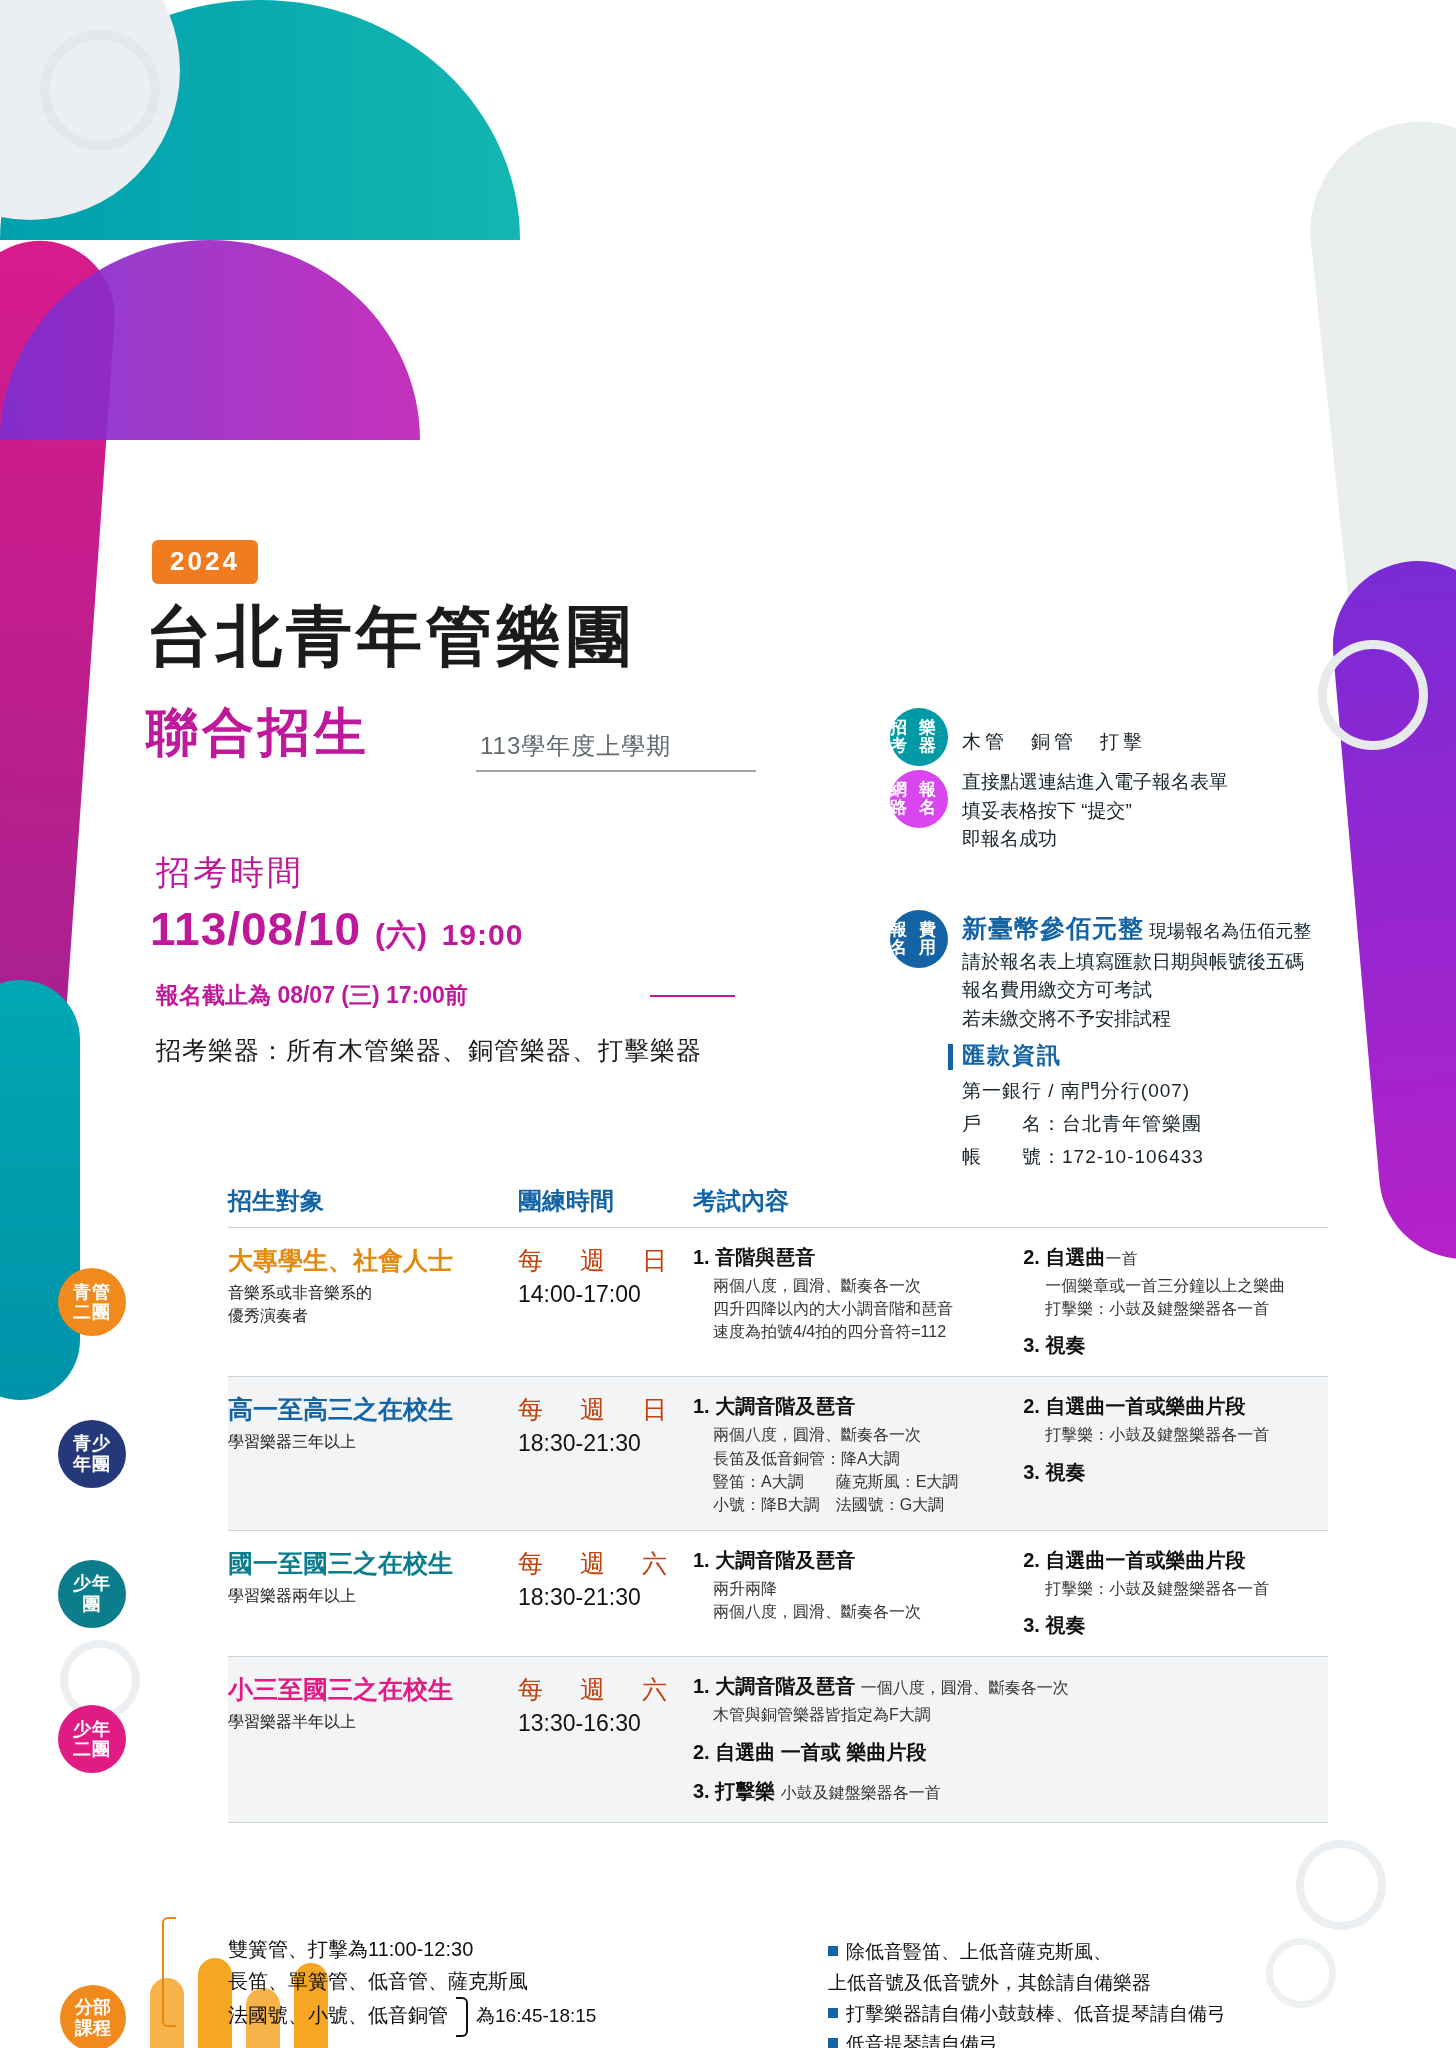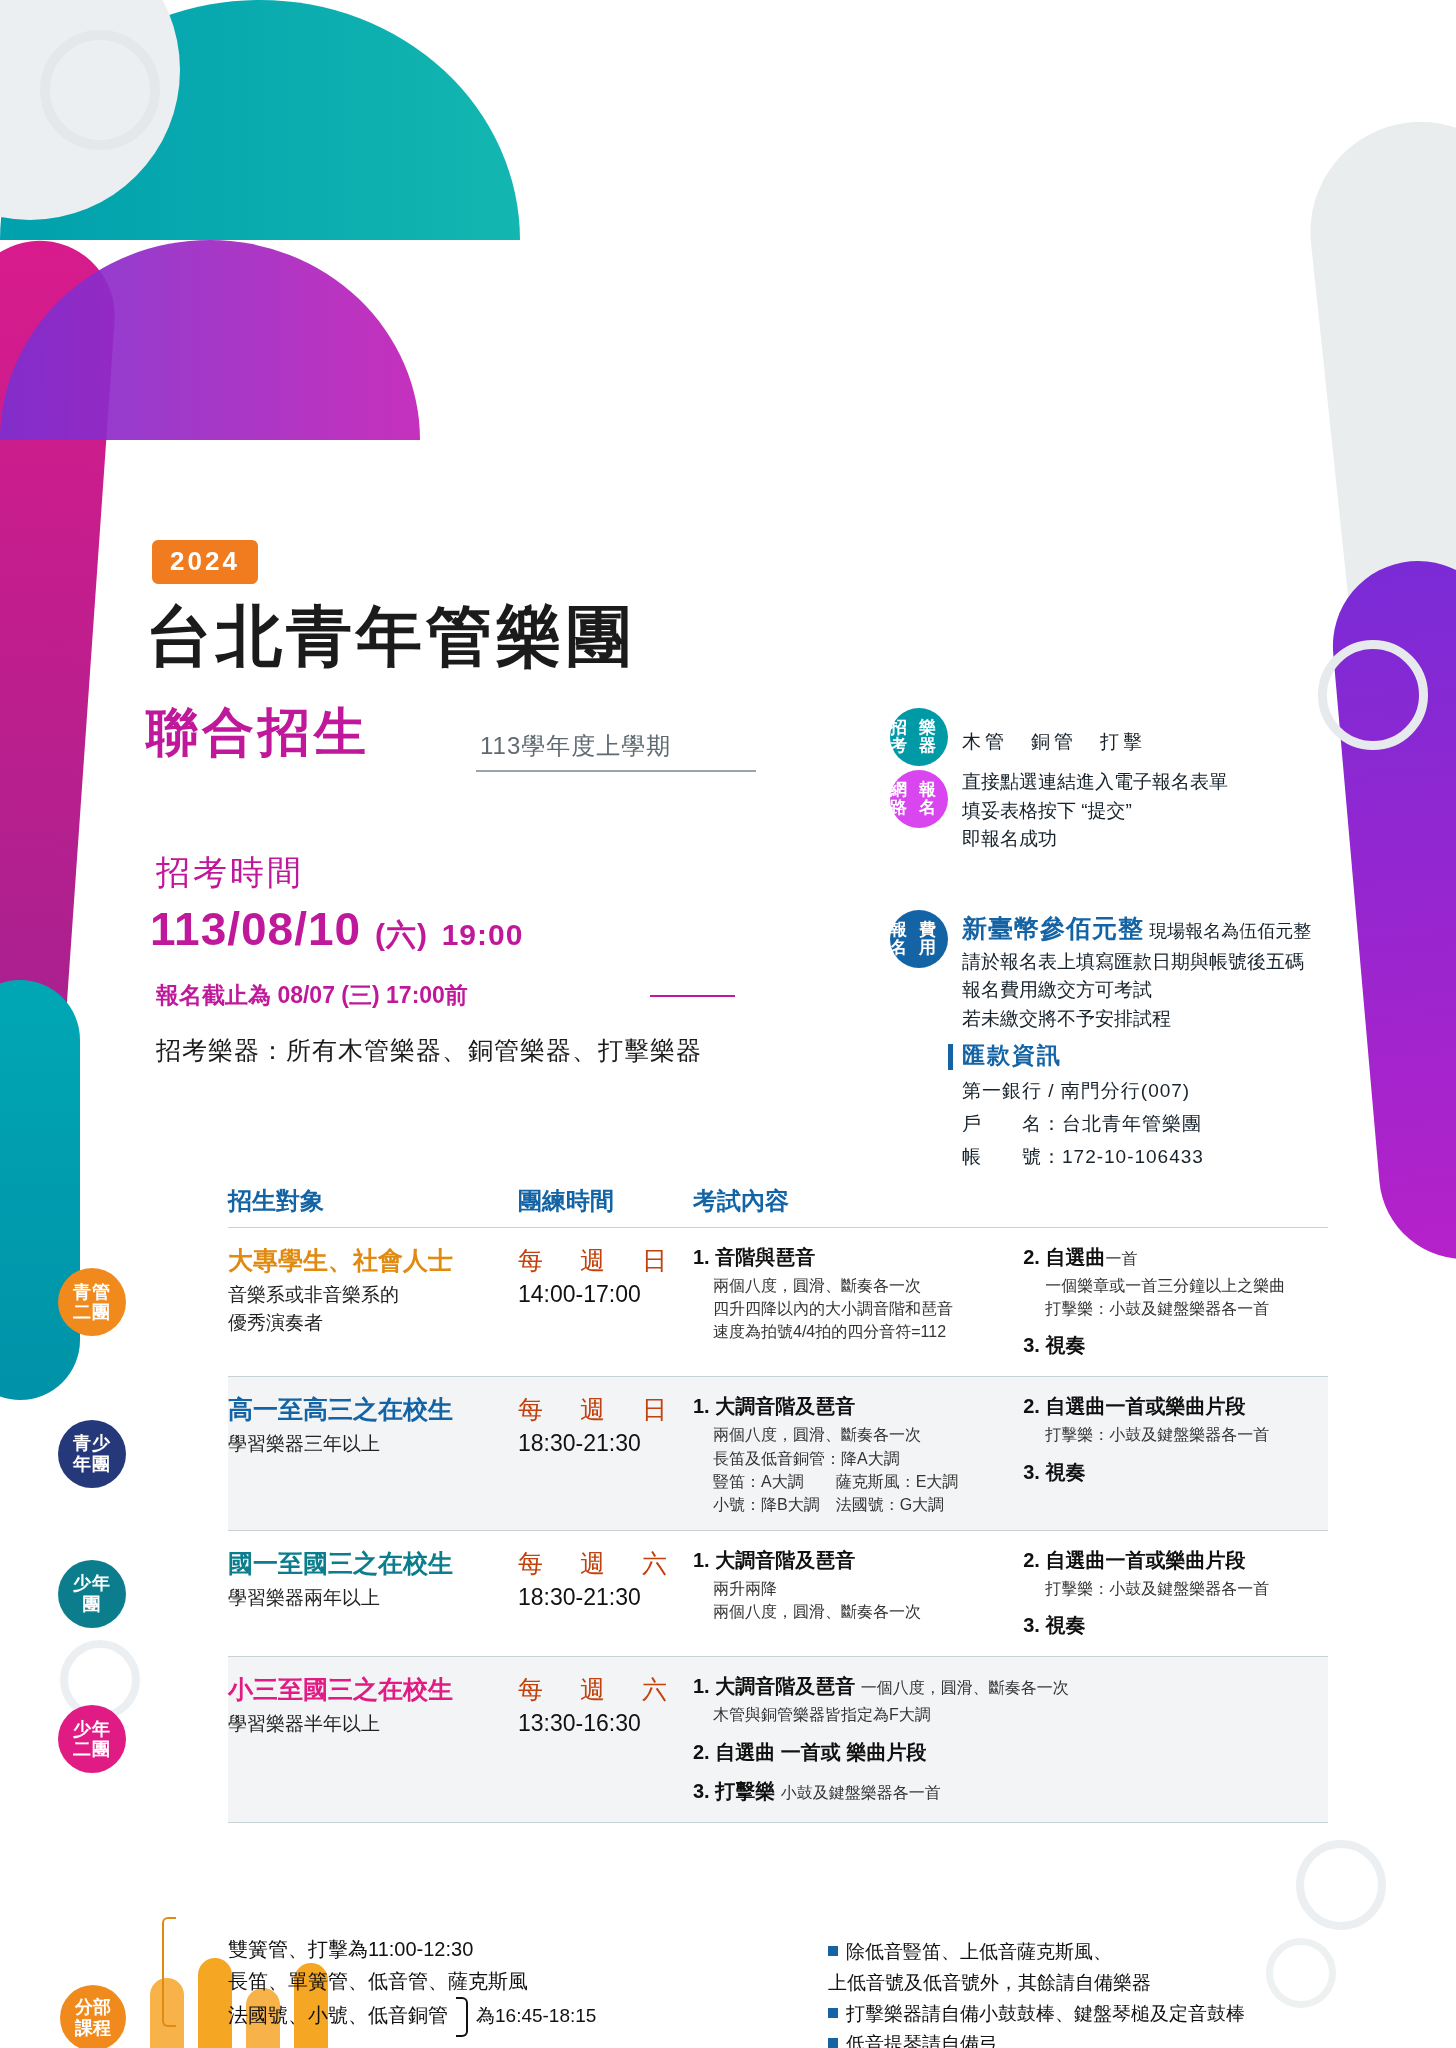--- a/index.html
+++ b/index.html
@@ -105,21 +105,21 @@
   }
   .bg-orange { background:#f08a1c; }
   .bg-navy { background:#24387a; }
   .bg-teal { background:#0b7d8c; }
   .bg-pink { background:#e01b84; }
   .obj-title { font-size:25px; font-weight:bold; margin-bottom:4px; }
   .t-orange { color:#e08a0f; }
   .t-blue { color:#1464a5; }
   .t-teal { color:#0b7d8c; }
   .t-pink { color:#e01b84; }
-  .obj-note { font-size:19px; color:#222; line-height:1.45; }
+  .obj-note { font-size:16px; color:#222; line-height:1.45; }
   .time-main { font-size:25px; font-weight:normal; color:#c2410c; letter-spacing:6px; }
   .time-sub { font-size:23px; color:#111; margin-top:4px; }
   .exam-cols { display:flex; }
   .ec-l { width: 52%; }
   .ec-r { width: 48%; }
   .ei { font-size:20px; font-weight:bold; color:#111; margin-bottom:3px;}
   .ed { font-size:16px; color:#333; line-height:1.45; margin-left:20px; }
   .ed2 { font-size:16px; color:#333; line-height:1.45; margin-left:22px; }
   .sp { margin-top:12px; }
   .inline-small { font-size:16px; font-weight:normal; color:#333;}
@@ -366,21 +366,21 @@
           <div>雙簧管、打擊為11:00-12:30</div>
           <div>長笛、單簧管、低音管、薩克斯風</div>
           <div>
             <span>法國號、小號、低音銅管</span><span class="brace2"></span><span style="font-size:19px">為16:45-18:15</span>
           </div>
 
         </div>
         <div class="sect-r">
           <div style="white-space:pre-line"><span class="sq"></span><span>除低音豎笛、上低音薩克斯風、
 上低音號及低音號外，其餘請自備樂器</span></div>
-          <div><span class="sq"></span><span>打擊樂器請自備小鼓鼓棒、鍵盤琴槌及定音鼓棒</span></div>
+          <div><span class="sq"></span><span>打擊樂器請自備小鼓鼓棒、低音提琴請自備弓</span></div>
           <div><span class="sq"></span><span>低音提琴請自備弓</span></div>
         </div>
       </div>
     </div>
 
     <div class="footer">
       
       
       
       

